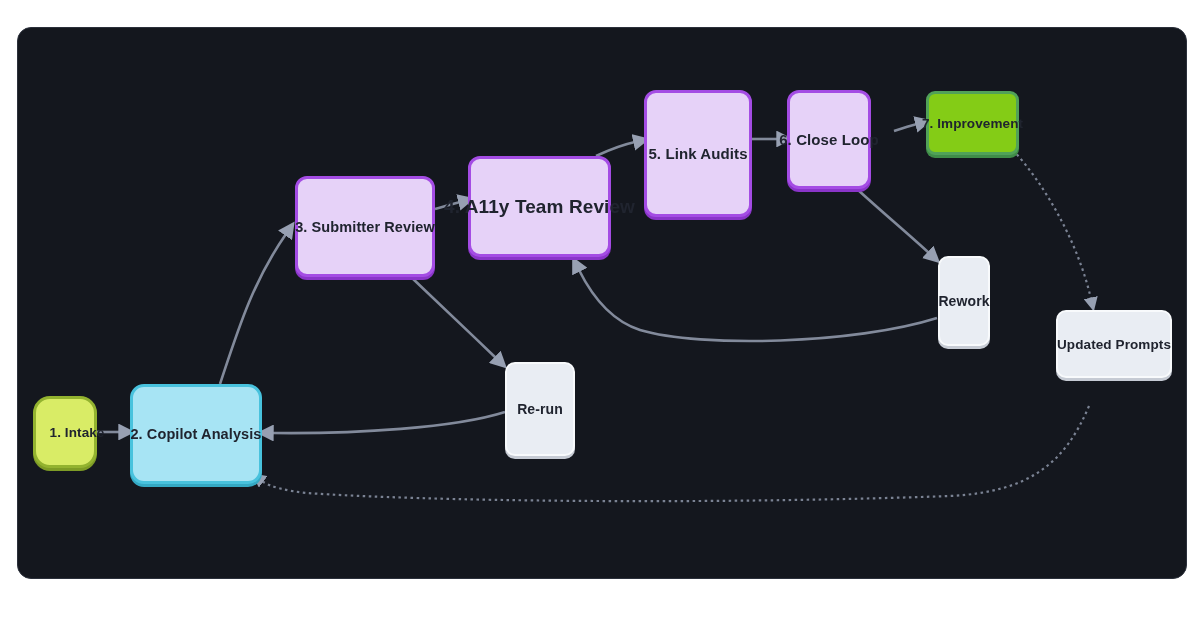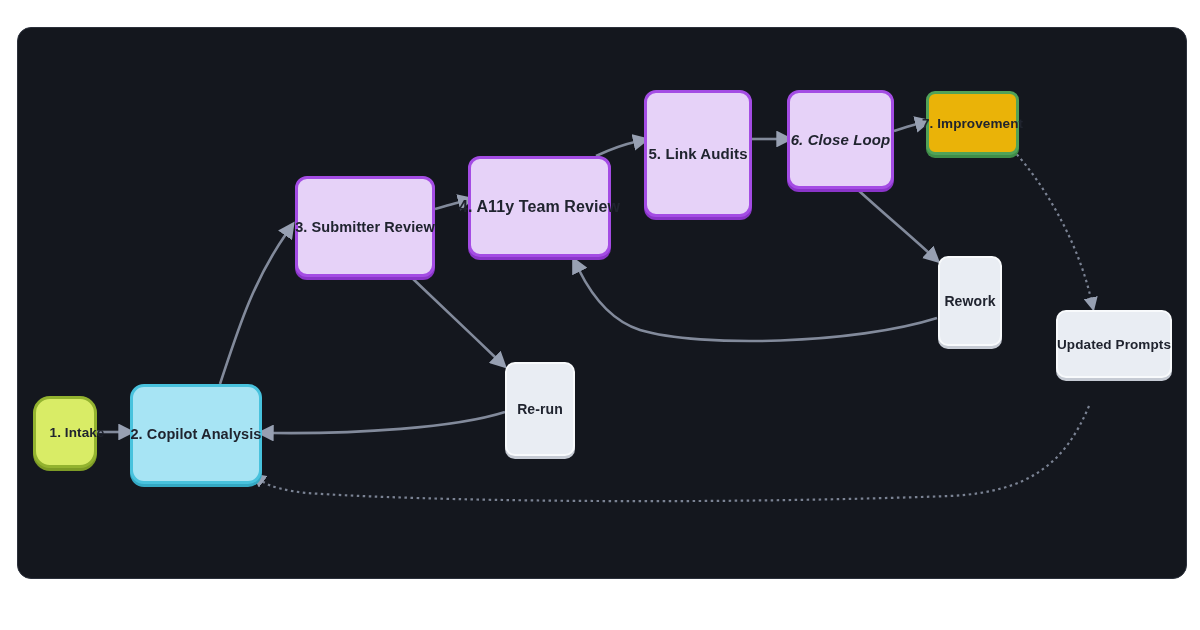--- a/index.html
+++ b/index.html
@@ -20,31 +20,31 @@
   .node{
     position:absolute;display:flex;align-items:center;justify-content:center;
     box-sizing:border-box;white-space:nowrap;
     color:#20242f;font-size:15px;font-weight:600;letter-spacing:.1px;
     text-align:center;
   }
   
   .n-lime  {background:#d9ec66;border:3px solid #93b32f;border-radius:17px;box-shadow:0 3px 0 #7e9c26;}
   .n-cyan  {background:#a7e4f4;border:3px solid #48c2dd;border-radius:14px;box-shadow:0 3px 0 #35a9c4;}
   .n-purple{background:#e6d2f8;border:3px solid #a44ce4;border-radius:12px;box-shadow:0 3px 0 #8a35c9;}
-  .n-green {background:#eab308;border:3px solid #51a258;border-radius:9px;box-shadow:0 3px 0 #3f8c48;}
+  .n-green {background:#84cc16;border:3px solid #51a258;border-radius:9px;box-shadow:0 3px 0 #3f8c48;}
   .n-white {background:#e9edf3;border:2px solid #f8fafc;border-radius:10px;box-shadow:0 3px 0 #c6cbd4;font-size:14px;}
   
   .p-intake    {left:33px;  top:396px; width:64px;  height:72px; font-size:13.5px;padding-left:24px;}
   .p-copilot   {left:130px; top:384px; width:132px; height:100px;font-size:14.5px;}
   .p-submitter {left:295px; top:176px; width:140px; height:101px;font-size:14.5px;}
-  .p-a11y      {left:468px; top:156px; width:143px; height:101px;font-size:16px;}
+  .p-a11y      {left:468px; top:156px; width:143px; height:101px;font-size:19px;}
   .p-link      {left:644px; top:90px;  width:108px; height:127px;}
-  .p-close     {left:787px; top:90px;  width:107px; height:99px;font-style:italic;}
+  .p-close     {left:787px; top:90px;  width:84px; height:99px;}
   .p-improve   {left:926px; top:91px;  width:93px;  height:64px; font-size:13.5px;}
-  .p-rework    {left:938px; top:256px; width:64px;  height:90px;}
+  .p-rework    {left:938px; top:256px; width:52px;  height:90px;}
   .p-rerun     {left:505px; top:350px; width:70px;  height:94px;margin-top:12px;}
   .p-updated   {left:1056px;top:310px; width:116px; height:68px; font-size:13.5px;}
 </style>
 </head>
 <body>
 
 <div class="canvas"></div>
 
 <svg class="edges" viewBox="0 0 1200 630" xmlns="http://www.w3.org/2000/svg">
   <defs>

